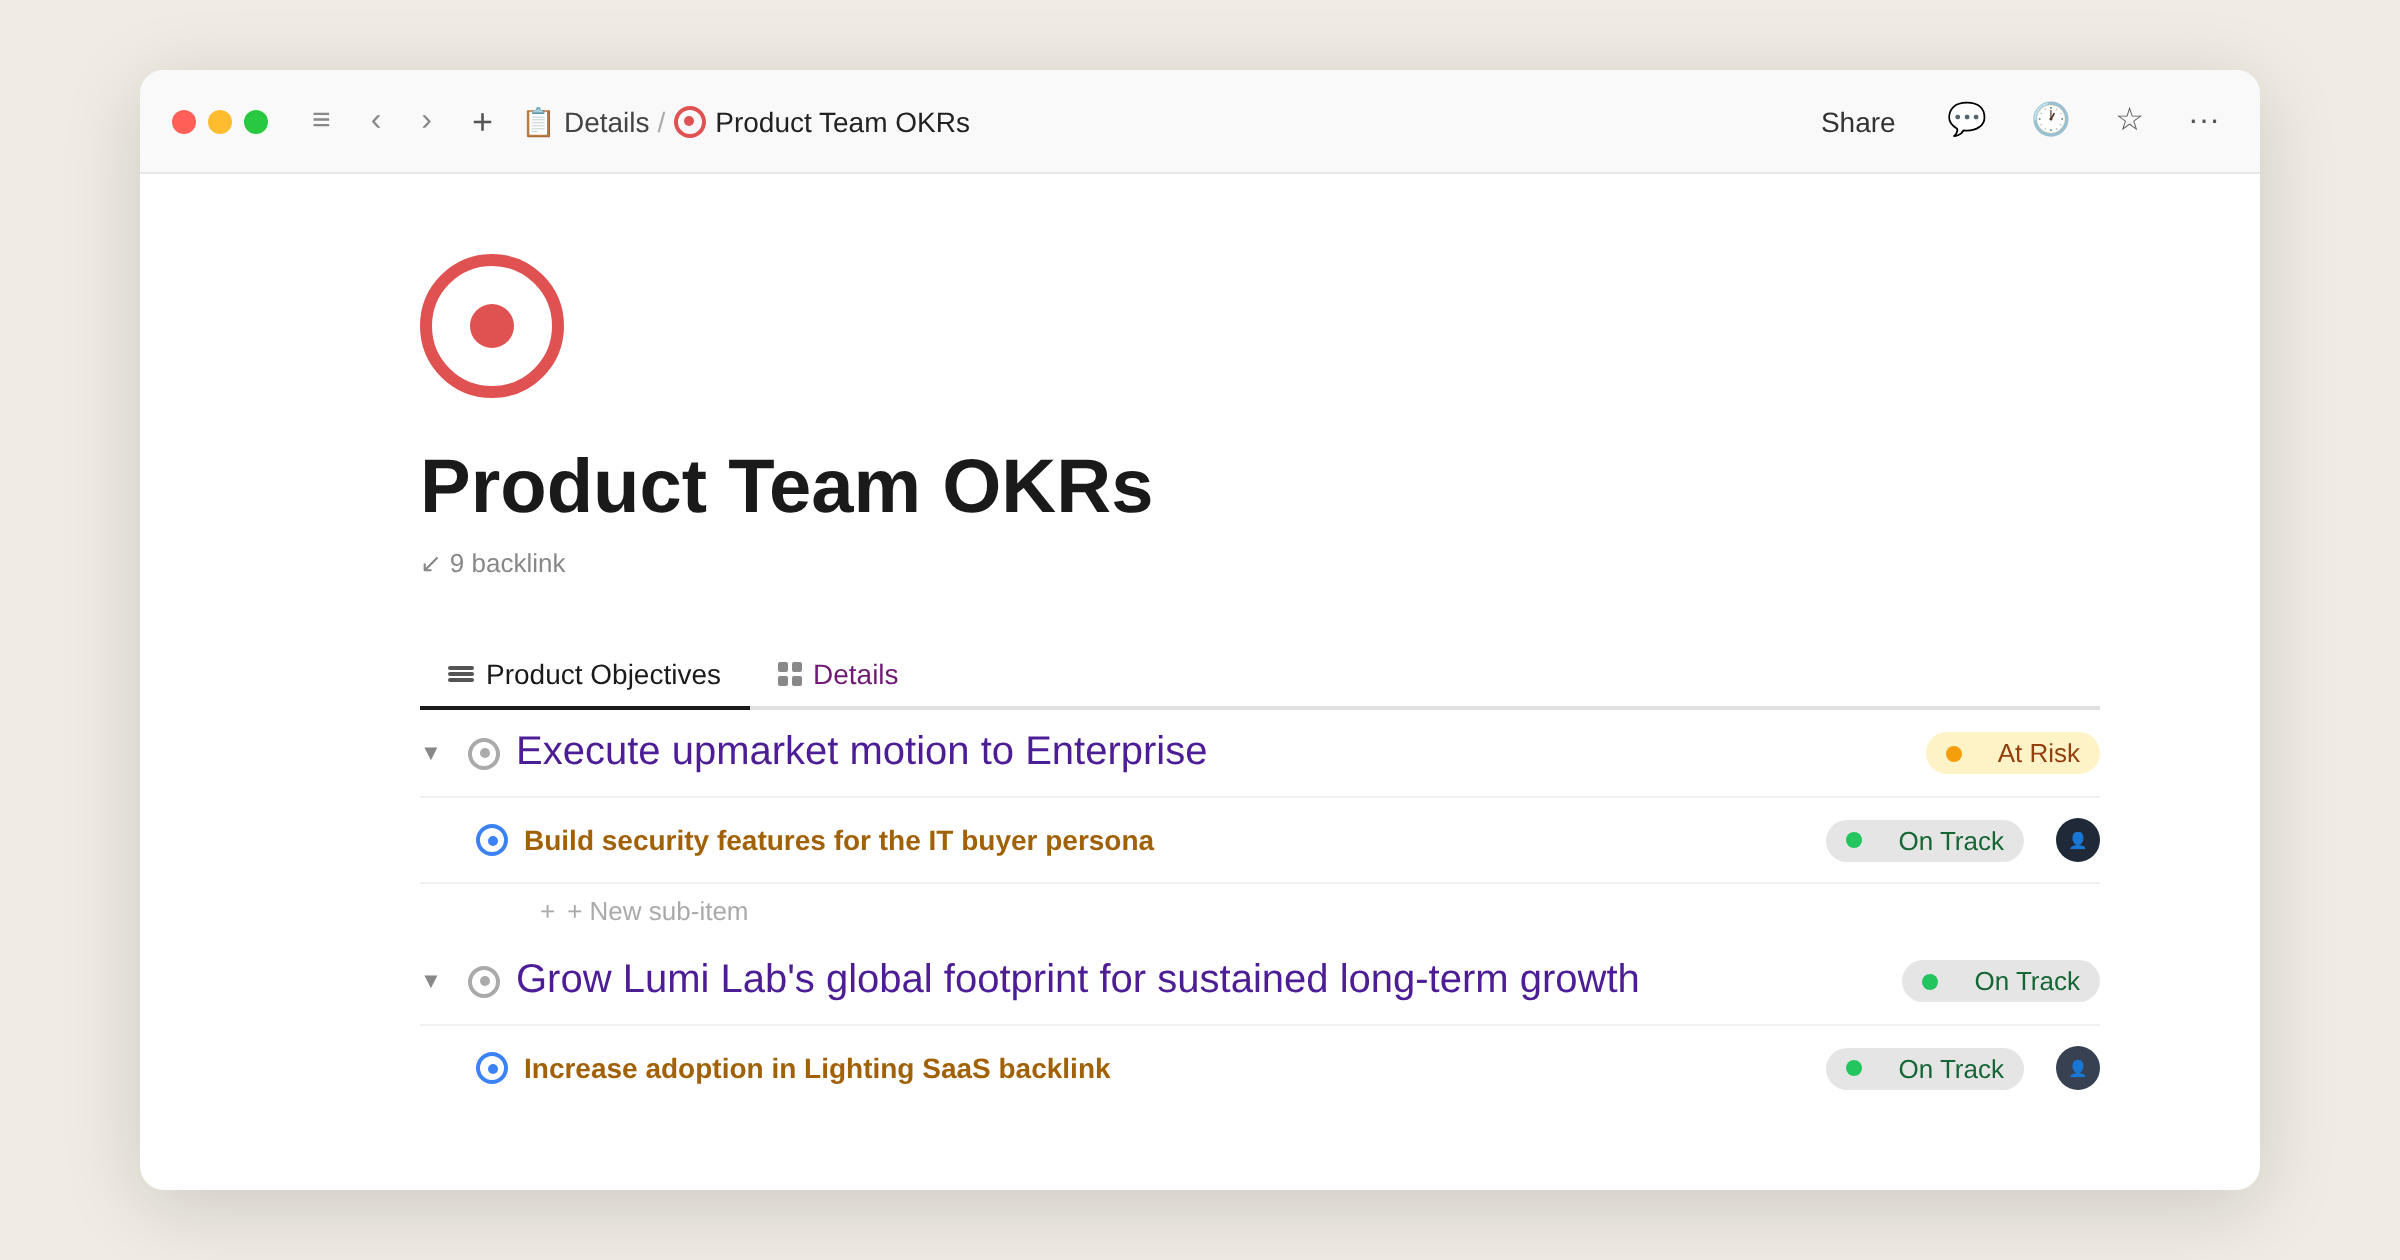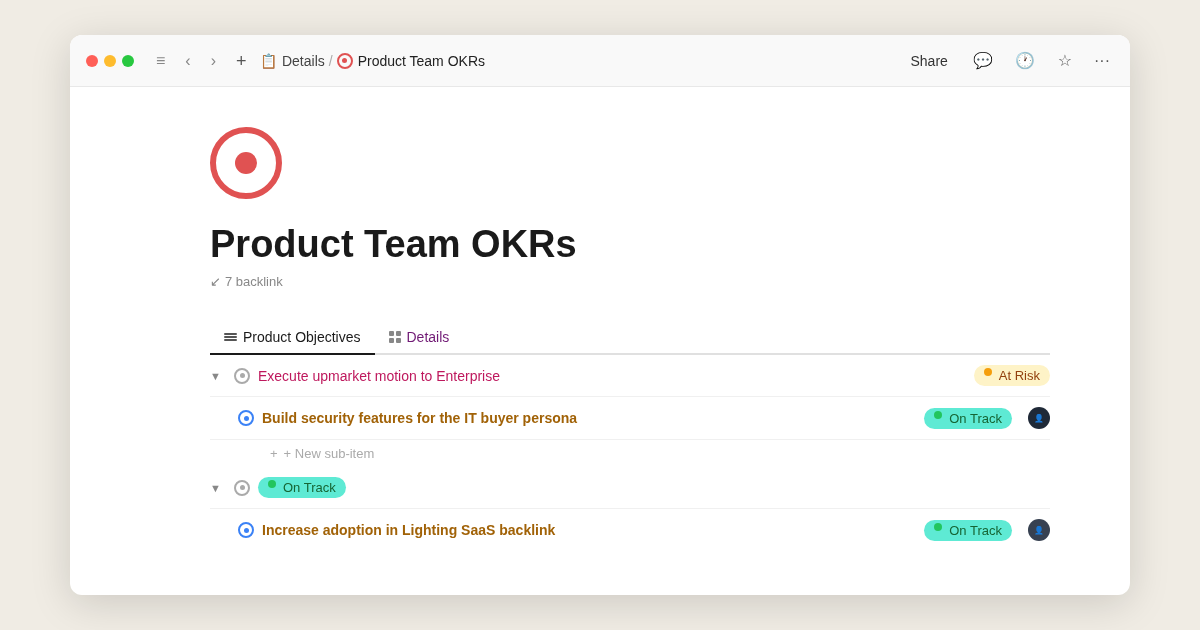--- a/index.html
+++ b/index.html
@@ -274,51 +274,52 @@
 
     .obj-target-icon.blue {
       border-color: #3b82f6;
     }
     .obj-target-icon.blue::after {
       background: #3b82f6;
     }
 
     .obj-text {
       flex: 1;
-      font-size: 14px;
-      color: #be185d;
+      font-size: 20px;
+      color: #4c1d95;
     }
 
     .obj-text.bold {
       font-weight: 600;
       color: #a16207;
       font-size: 14px;
     }
 
     .status-badge {
       display: flex;
-      gap: 7px;
+      align-items: center;
+      gap: 18px;
       font-size: 13px;
       font-weight: 500;
       padding: 3px 10px;
       border-radius: 20px;
       white-space: nowrap;
     }
 
     .status-dot {
       width: 8px;
       height: 8px;
       border-radius: 50%;
     }
 
     .status-at-risk .status-dot { background: #f59e0b; }
     .status-at-risk { color: #92400e; background: #fef3c7; }
 
     .status-on-track .status-dot { background: #22c55e; }
-    .status-on-track { color: #166534; background: #5eead4; }
+    .status-on-track { color: #166534; background: #e5e5e5; }
 
     .avatar {
       width: 22px;
       height: 22px;
       border-radius: 50%;
       background: #374151;
       margin-left: 8px;
       flex-shrink: 0;
       display: flex;
       align-items: center;
@@ -376,21 +377,21 @@
   </div>
 
   <div class="content">
 
     <div class="page-icon-large"></div>
 
     <h1 class="page-title">Product Team OKRs</h1>
 
     <div class="backlink">
       <span>↙</span>
-      <span>7 backlink</span>
+      <span>9 backlink</span>
     </div>
 
 
     <div class="tabs">
       <div class="tab active">
         <span style="display:inline-flex;gap:1px;flex-direction:column;width:13px">
           <span style="height:2px;background:#555;border-radius:1px;display:block"></span>
           <span style="height:2px;background:#555;border-radius:1px;display:block"></span>
           <span style="height:2px;background:#555;border-radius:1px;display:block"></span>
         </span>
@@ -430,20 +431,21 @@
       </div>
 
       <div class="new-subitem">
         <span>+</span>
         <span>+ New sub-item</span>
       </div>
 
       <div class="obj-row">
         <span class="chevron">▼</span>
         <div class="obj-target-icon"></div>
+        <span class="obj-text">Grow Lumi Lab's global footprint for sustained long-term growth</span>
         <div class="status-badge status-on-track">
           <span class="status-dot"></span>
           <span>On Track</span>
         </div>
       </div>
 
       <div class="obj-row obj-indent">
         <div class="obj-target-icon blue"></div>
         <span class="obj-text bold">Increase adoption in Lighting SaaS backlink</span>
         <div class="status-badge status-on-track">

